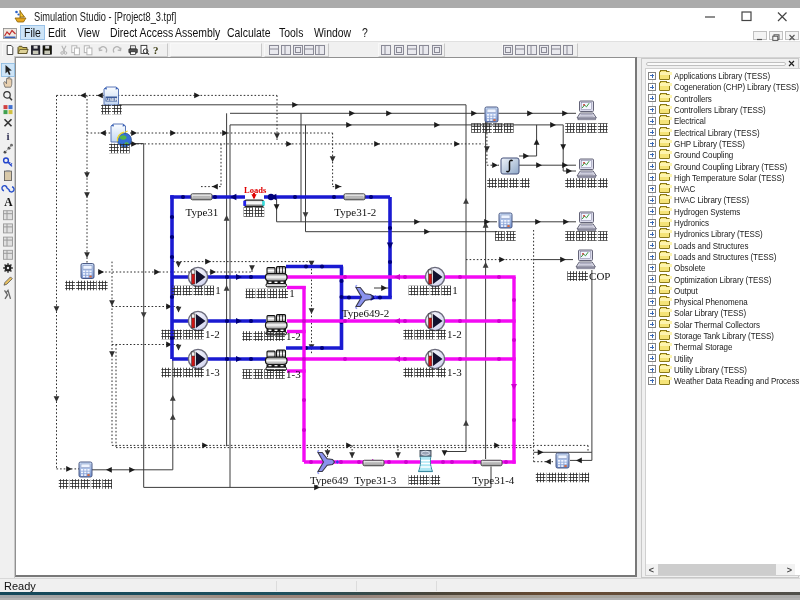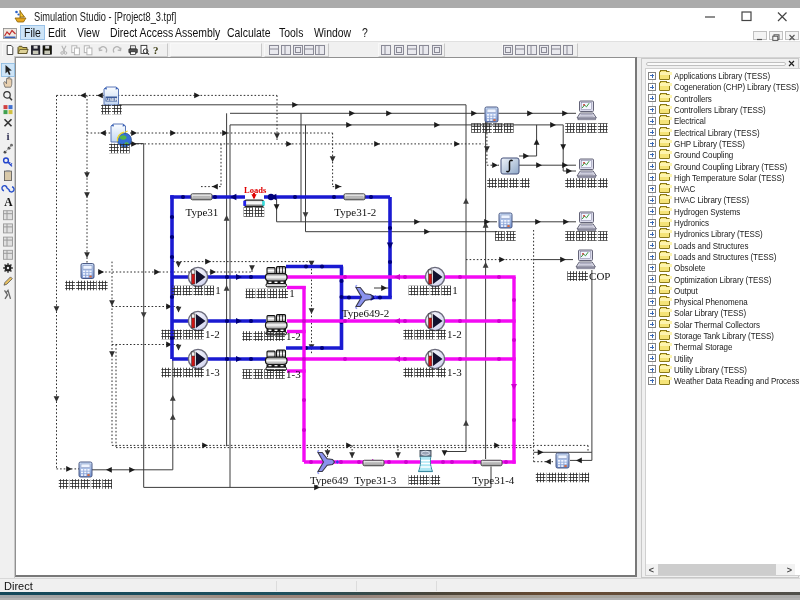--- a/index.html
+++ b/index.html
@@ -902,19 +902,19 @@
         <span class="tlabel">Weather Data Reading and Process</span>
       </div>
 <div id="hscroll">
         <span class="harr" style="left:0">&lt;</span>
         <div id="hthumb"></div>
         <span class="harr" style="right:0">&gt;</span>
       </div>
 </div>
 </div>
 <div id="statusbar">
-    <span class="r">Direct</span>
+    <span class="r">Ready</span>
 <div class="sep" style="left:276px"></div>
     <div class="sep" style="left:356px"></div>
     <div class="sep" style="left:436px"></div>
 </div>
 <div id="bline"></div>
 <div id="bstrip"></div>
 <div id="bstrip2"></div>
 </body></html>

